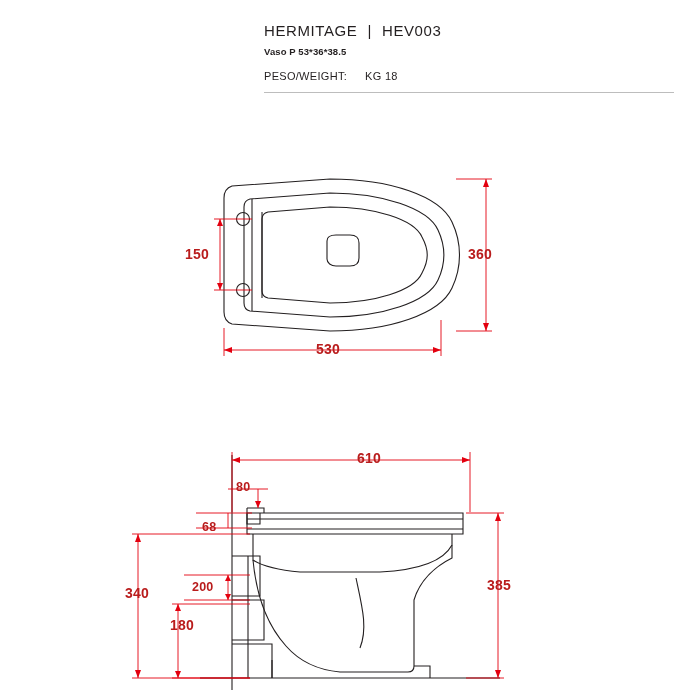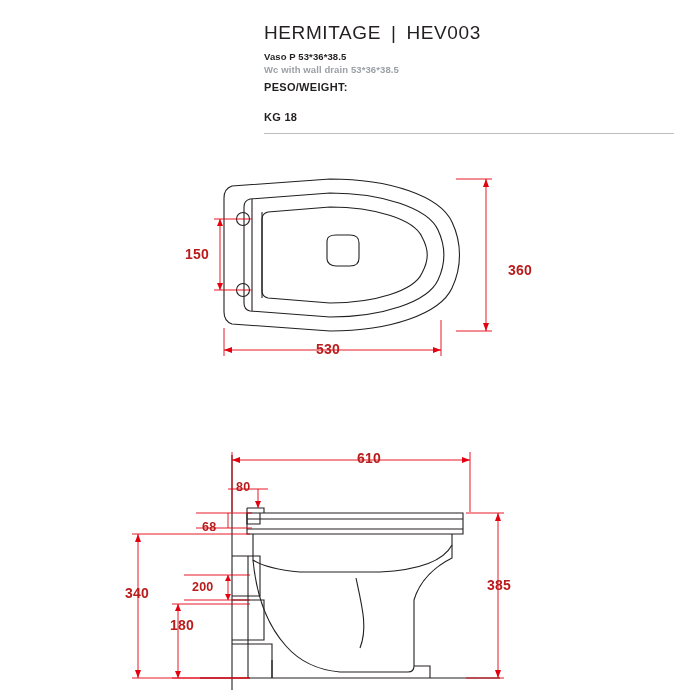--- a/index.html
+++ b/index.html
@@ -20,47 +20,46 @@
   .header {
     position: absolute;
     left: 264px;
     top: 22px;
     width: 420px;
   }
   .title-row {
     display: flex;
     align-items: baseline;
     gap: 10px;
-    font-size: 19px;
+    font-size: 15px;
     letter-spacing: 0.6px;
     color: #231f20;
   }
   .title-main { font-weight: 400; }
   .title-sep { font-weight: 400; color: #231f20; }
   .title-code { font-weight: 400; text-align: right; }
   .sub-line {
     font-size: 9.5px;
     font-weight: bold;
     color: #231f20;
     margin-top: 7px;
     letter-spacing: 0.1px;
   }
   .sub-line.second {
     margin-top: 2px;
     color: #9aa0a6;
   }
   .weight-row {
-    margin-top: 6px;
+    margin-top: 13px;
     display: flex;
     align-items: baseline;
     gap: 18px;
     font-size: 11px;
-    font-weight: bold;
+    font-weight: normal;
     letter-spacing: 0.3px;
-    flex-direction: column;
   }
   .hr {
     margin-top: 10px;
     border-top: 1px solid #bdbdbd;
     width: 410px;
   }
 
   
   .canvas {
     position: absolute;
@@ -85,21 +84,20 @@
 </head>
 <body>
 
 <div class="header">
   <div class="title-row">
     <span class="title-main">HERMITAGE</span>
     <span class="title-sep">|</span>
     <span class="title-code">HEV003</span>
   </div>
   <div class="sub-line">Vaso P  53*36*38.5</div>
-  <div class="sub-line second">Wc  with wall drain 53*36*38.5</div>
   <div class="weight-row">
     <span>PESO/WEIGHT:</span>
     <span>KG 18</span>
   </div>
   <div class="hr"></div>
 </div>
 
 <svg class="canvas" viewBox="0 0 700 700">
 
   <g fill="none" stroke="#231f20" stroke-width="1.1">
@@ -246,21 +244,21 @@
 
     <line x1="172" y1="604" x2="250" y2="604"></line>
     <line x1="172" y1="678" x2="250" y2="678"></line>
     <line x1="178" y1="604" x2="178" y2="678"></line>
     <path d="M 178,604 l -3,7 l 6,0 Z" fill="#e3000f" stroke="none"></path>
     <path d="M 178,678 l -3,-7 l 6,0 Z" fill="#e3000f" stroke="none"></path>
   </g>
 </svg>
 
 <div class="dim" style="left:185px; top:246px;">150</div>
-<div class="dim" style="left:468px; top:262px;margin-left:40px;">360</div>
+<div class="dim" style="left:468px; top:246px;">360</div>
 <div class="dim" style="left:316px; top:341px;">530</div>
 
 <div class="dim" style="left:357px; top:450px;">610</div>
 <div class="dim small" style="left:236px; top:480px;">80</div>
 <div class="dim small" style="left:202px; top:520px;">68</div>
 <div class="dim" style="left:125px; top:585px;">340</div>
 <div class="dim small" style="left:192px; top:580px;">200</div>
 <div class="dim" style="left:170px; top:617px;">180</div>
 <div class="dim" style="left:487px; top:577px;">385</div>
 

